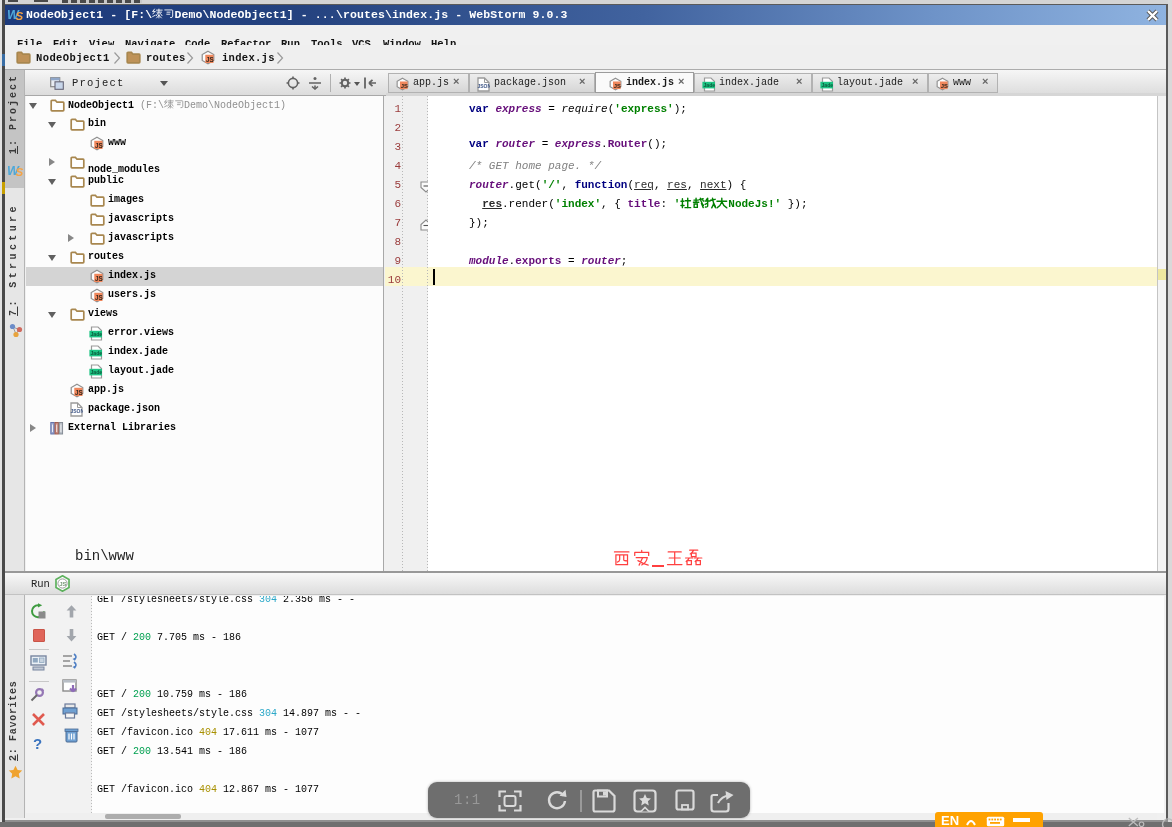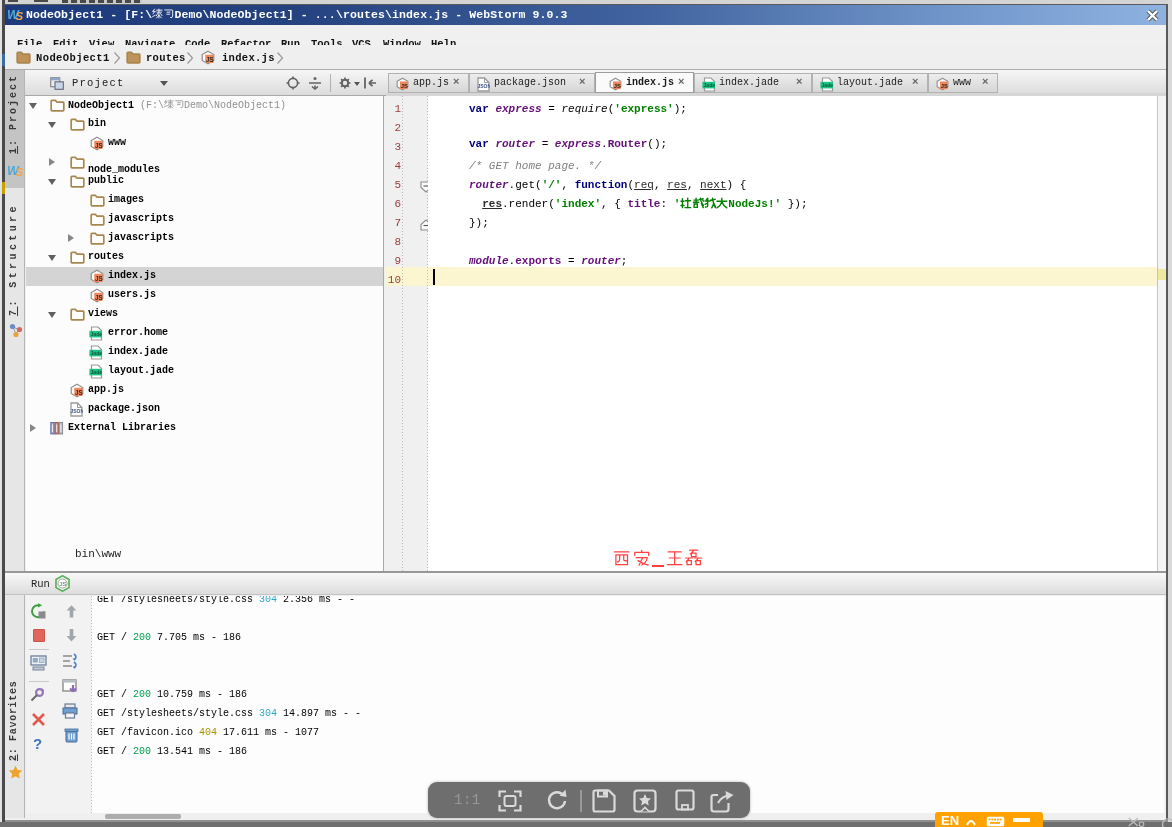--- a/index.html
+++ b/index.html
@@ -250,21 +250,21 @@
 <div class="tri-d" style="left:48px;top:312px"></div>
 <svg class="abs" style="left:70px;top:308px" width="15" height="13" viewBox="0 0 14.6 13">
       <path d="M1 4 V2.2 Q1 1.4 1.8 1.4 H5.2 L6.8 3.2 H13 Q13.6 3.2 13.6 4 V11 Q13.6 11.8 12.8 11.8 H1.8 Q1 11.8 1 11 Z" fill="#FFFFFF" stroke="#A8874F" stroke-width="1.7"></path>
     </svg>
 <div class="abs mono tlbl" style="left:88px;top:308px">views</div>
 <svg class="abs" style="left:89px;top:326px" width="14" height="15" viewBox="0 0 14 15">
       <path d="M2.5 1 h6.5 l3.5 3.5 v9.5 h-10 z" fill="#fff" stroke="#9a9a9a" stroke-width="1.2"></path>
       <rect x="0.4" y="4.8" width="12.6" height="6.6" fill="#1DC383"></rect>
       <text x="1.4" y="10.1" font-size="5.2" font-weight="bold" fill="#0A5A3C" font-family="Liberation Sans">Jade</text>
     </svg>
-<div class="abs mono tlbl" style="left:108px;top:327px">error.home</div>
+<div class="abs mono tlbl" style="left:108px;top:327px">error.views</div>
 <svg class="abs" style="left:89px;top:345px" width="14" height="15" viewBox="0 0 14 15">
       <path d="M2.5 1 h6.5 l3.5 3.5 v9.5 h-10 z" fill="#fff" stroke="#9a9a9a" stroke-width="1.2"></path>
       <rect x="0.4" y="4.8" width="12.6" height="6.6" fill="#1DC383"></rect>
       <text x="1.4" y="10.1" font-size="5.2" font-weight="bold" fill="#0A5A3C" font-family="Liberation Sans">Jade</text>
     </svg>
 <div class="abs mono tlbl" style="left:108px;top:346px">index.jade</div>
 <svg class="abs" style="left:89px;top:364px" width="14" height="15" viewBox="0 0 14 15">
       <path d="M2.5 1 h6.5 l3.5 3.5 v9.5 h-10 z" fill="#fff" stroke="#9a9a9a" stroke-width="1.2"></path>
       <rect x="0.4" y="4.8" width="12.6" height="6.6" fill="#1DC383"></rect>
       <text x="1.4" y="10.1" font-size="5.2" font-weight="bold" fill="#0A5A3C" font-family="Liberation Sans">Jade</text>
@@ -352,21 +352,21 @@
 <div class="abs" style="left:1157px;top:96px;width:9px;height:475px;background:#F4F4F4;border-left:1px solid #C4C4C4"></div>
 <div class="abs" style="left:1158px;top:269px;width:8px;height:11px;background:#EEE8A0"></div>
 <div class="abs" style="left:5px;top:571px;width:1161px;height:2px;background:#989898"></div>
 <div class="abs" style="left:5px;top:573px;width:1161px;height:22px;background:linear-gradient(#F8F8F8,#DDDDDD);border-bottom:1px solid #C2C2C2"></div>
 <div class="abs mono" style="left:31px;top:578px;font-size:10.5px;color:#222">Run</div>
 <svg class="abs" style="left:55px;top:575px" width="15" height="17" viewBox="0 0 15 17">
       <path d="M7.5 0.8 L14 4.6 V12.4 L7.5 16.2 L1 12.4 V4.6 Z" fill="#fff" stroke="#5DB15D" stroke-width="1.7"></path>
       <circle cx="7.5" cy="8.5" r="4.6" fill="none" stroke="#9a9a9a" stroke-width="1"></circle>
       <text x="4.2" y="11" font-size="6" font-weight="bold" fill="#7a9a7a" font-family="Liberation Sans">JS</text>
     </svg>
-<div class="abs mono" style="left:75px;top:548px;font-size:11px;color:#222">bin\www</div>
+<div class="abs mono" style="left:75px;top:548px;font-size:14px;color:#222">bin\www</div>
 <div class="abs" style="left:26px;top:596px;width:1140px;height:217px;background:#F2F2F2"></div>
 <div class="abs" style="left:92px;top:596px;width:1072px;height:217px;background:#FDFDFD"></div>
 <div class="abs" style="left:91px;top:596px;width:1px;height:217px;background:repeating-linear-gradient(#BBB 0 1px,transparent 1px 3px)"></div>
 <svg class="abs" style="left:30px;top:603px" width="17" height="17" viewBox="0 0 17 17">
       <path d="M8 2.2 A6 6 0 1 0 14 8.4" fill="none" stroke="#3E9B40" stroke-width="2"></path>
       <path d="M8 0.2 L12.2 2.2 L8 4.6 Z" fill="#3E9B40"></path>
       <rect x="8.5" y="8.5" width="7" height="7" fill="#8A8A8A"></rect>
     </svg>
 <div class="abs" style="left:33px;top:629px;width:12px;height:13px;background:#E0655A;border:1px solid #C95548;border-radius:1px"></div>
 <div class="abs" style="left:29px;top:649px;width:20px;height:1px;background:#C8C8C8"></div>
@@ -413,20 +413,21 @@
       <rect x="1" y="2" width="13" height="2.4" fill="#6FA0D2" stroke="#4A6A94" stroke-width="0.8"></rect>
       <path d="M5 6.5 V12.5 M7.5 6.5 V12.5 M10 6.5 V12.5" stroke="#fff" stroke-width="1.2"></path>
     </svg>
 <div class="abs" style="left:92px;top:596px;width:1065px;height:217px;overflow:hidden">
 <div class="conline" style="top:-6px">GET /stylesheets/style.css <span class="c304">304</span> 2.356 ms - -</div>
 <div class="conline" style="top:32px">GET / <span class="c200">200</span> 7.705 ms - 186</div>
 <div class="conline" style="top:89px">GET / <span class="c200">200</span> 10.759 ms - 186</div>
 <div class="conline" style="top:108px">GET /stylesheets/style.css <span class="c304">304</span> 14.897 ms - -</div>
 <div class="conline" style="top:127px">GET /favicon.ico <span class="c404">404</span> 17.611 ms - 1077</div>
 <div class="conline" style="top:146px">GET / <span class="c200">200</span> 13.541 ms - 186</div>
+<div class="conline" style="top:184px">GET /favicon.ico <span class="c404">404</span> 12.867 ms - 1077</div>
 </div>
 <div class="abs" style="left:26px;top:813px;width:1131px;height:7px;background:#EFEFEF"></div>
 <div class="abs" style="left:105px;top:814px;width:76px;height:5px;background:#ADADAD;border-radius:2px"></div>
 <div class="abs" style="left:5px;top:820px;width:1163px;height:2px;background:#909090"></div>
 <div class="abs" style="left:0px;top:822px;width:1172px;height:5px;background:#6F6F6F"></div>
 <div class="abs" style="left:428px;top:782px;width:322px;height:36px;background:#6E6E6E;border-radius:9px;box-shadow:0 0 3px rgba(0,0,0,0.3)"></div>
 <div class="abs" style="left:454px;top:792px;font-size:14px;color:#989898;letter-spacing:0.5px">1:1</div>
 <svg class="abs" style="left:498px;top:790px" width="24" height="22" viewBox="0 0 24 22">
       <path d="M1.5 7 V1.5 H8 M16 1.5 H22.5 V7 M22.5 15 V20.5 H16 M8 20.5 H1.5 V15" fill="none" stroke="#DADADA" stroke-width="2.2"></path>
       <rect x="6.5" y="6" width="11" height="10" rx="2" fill="none" stroke="#DADADA" stroke-width="2"></rect>

